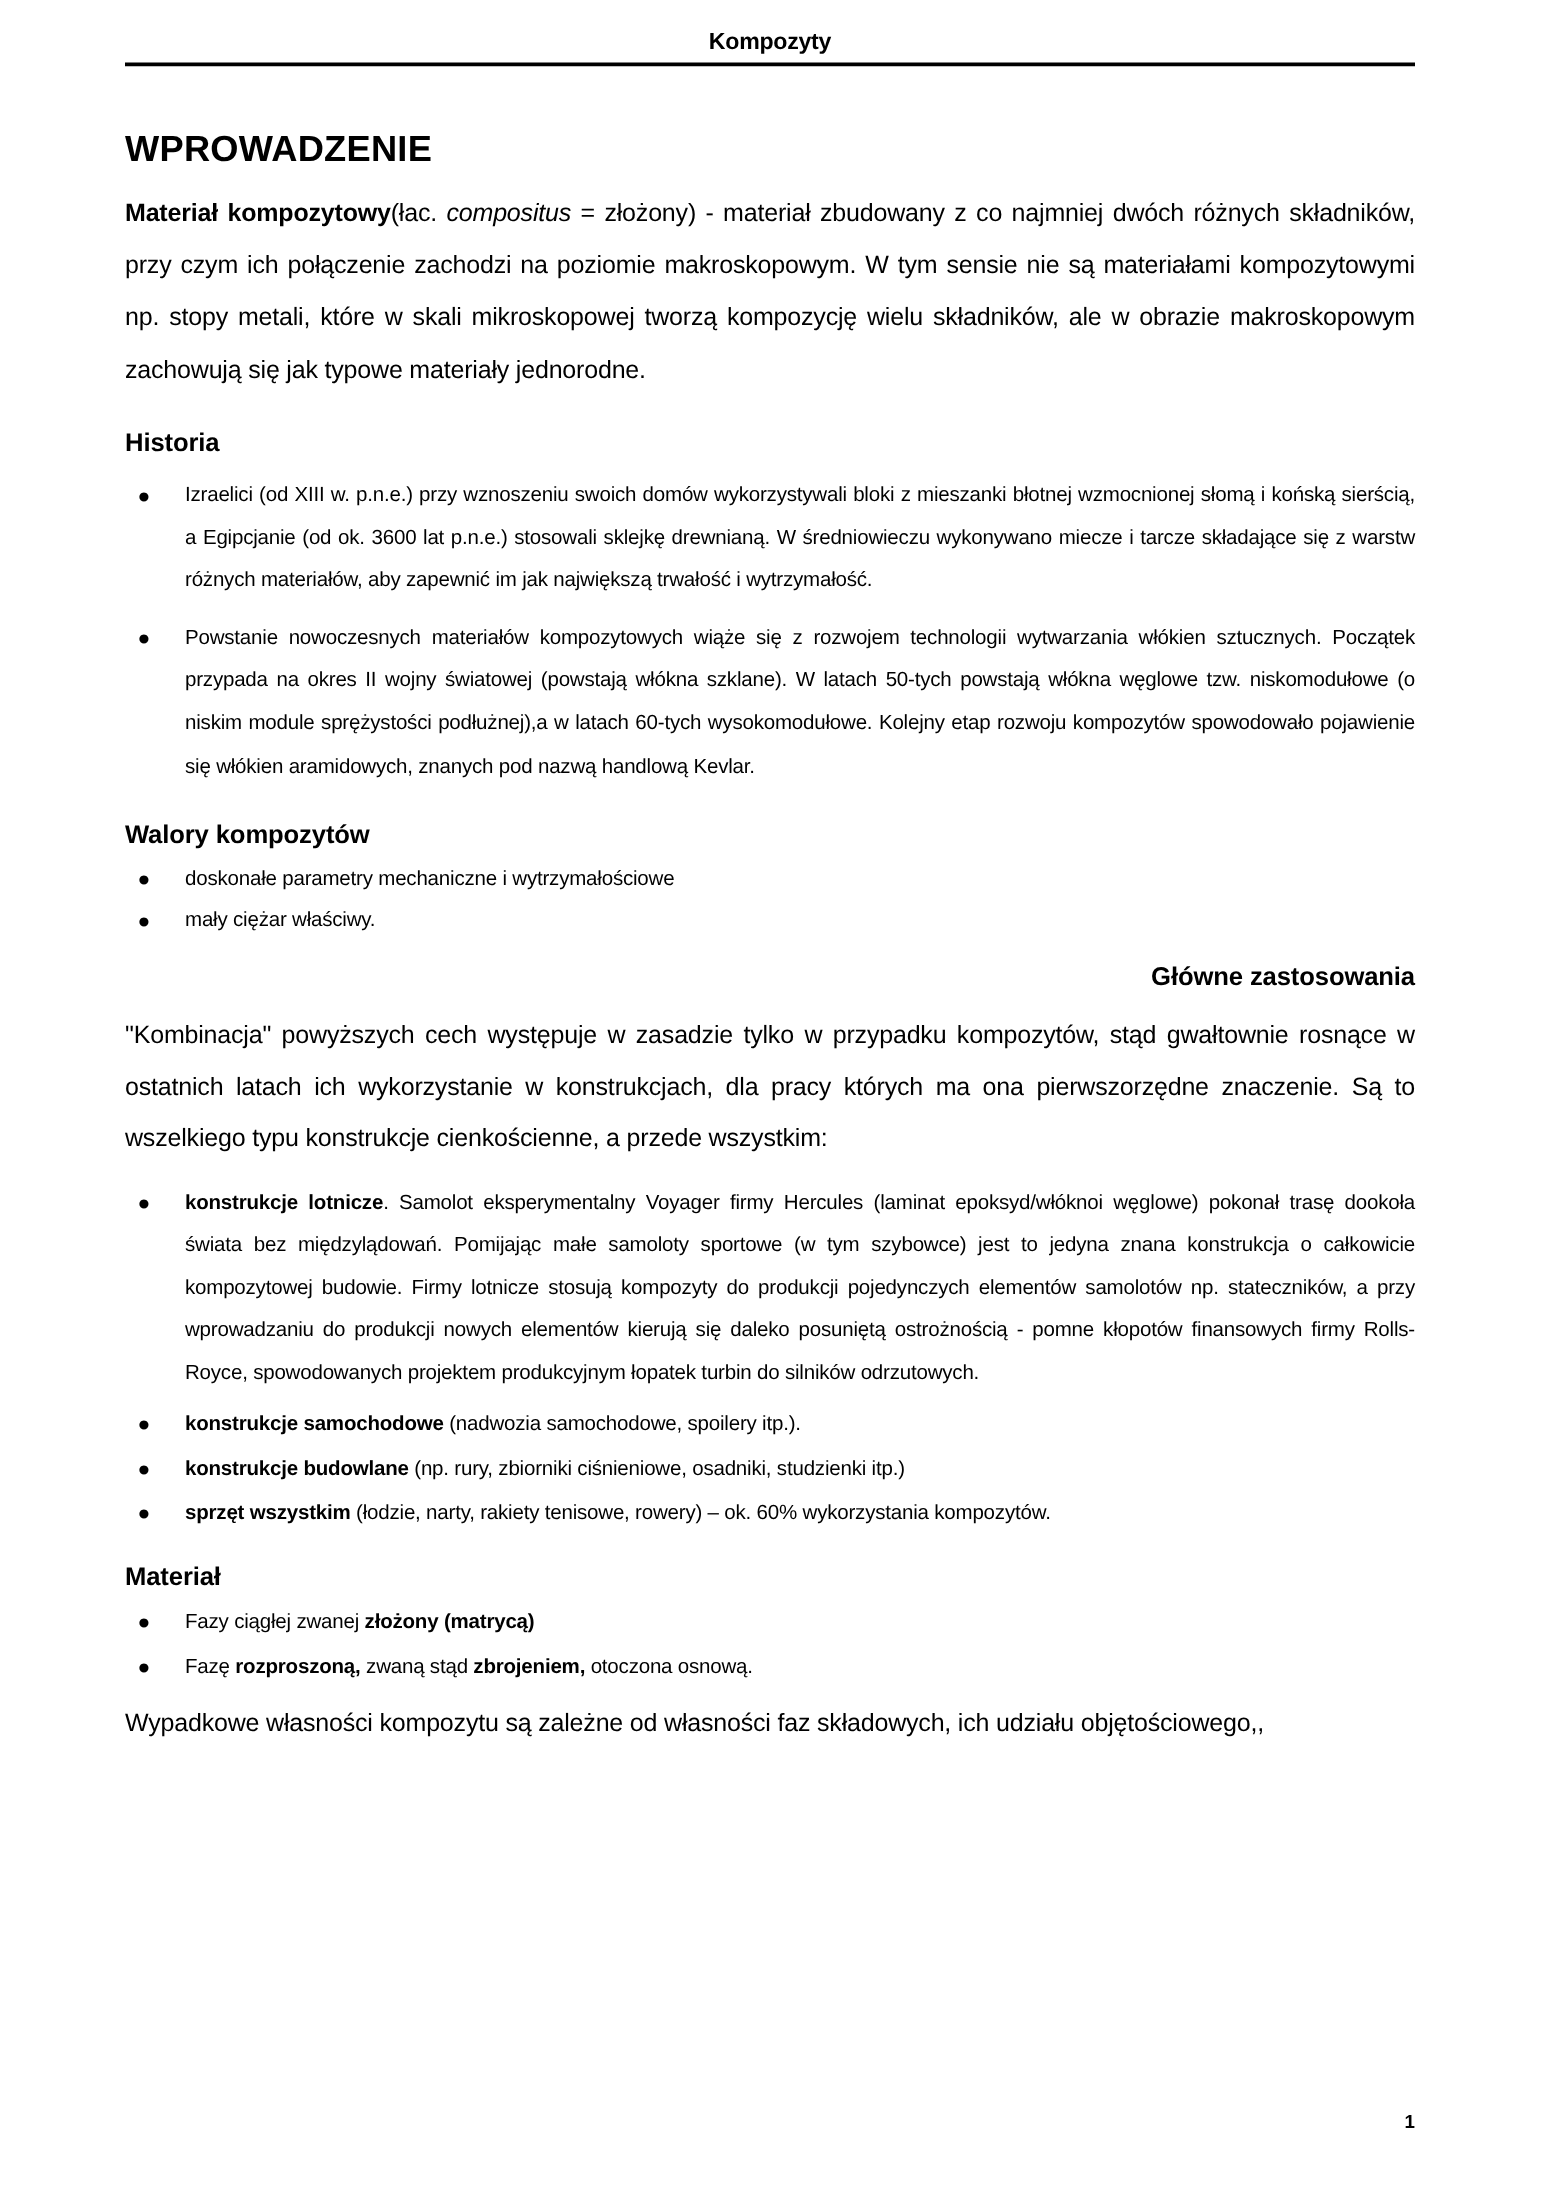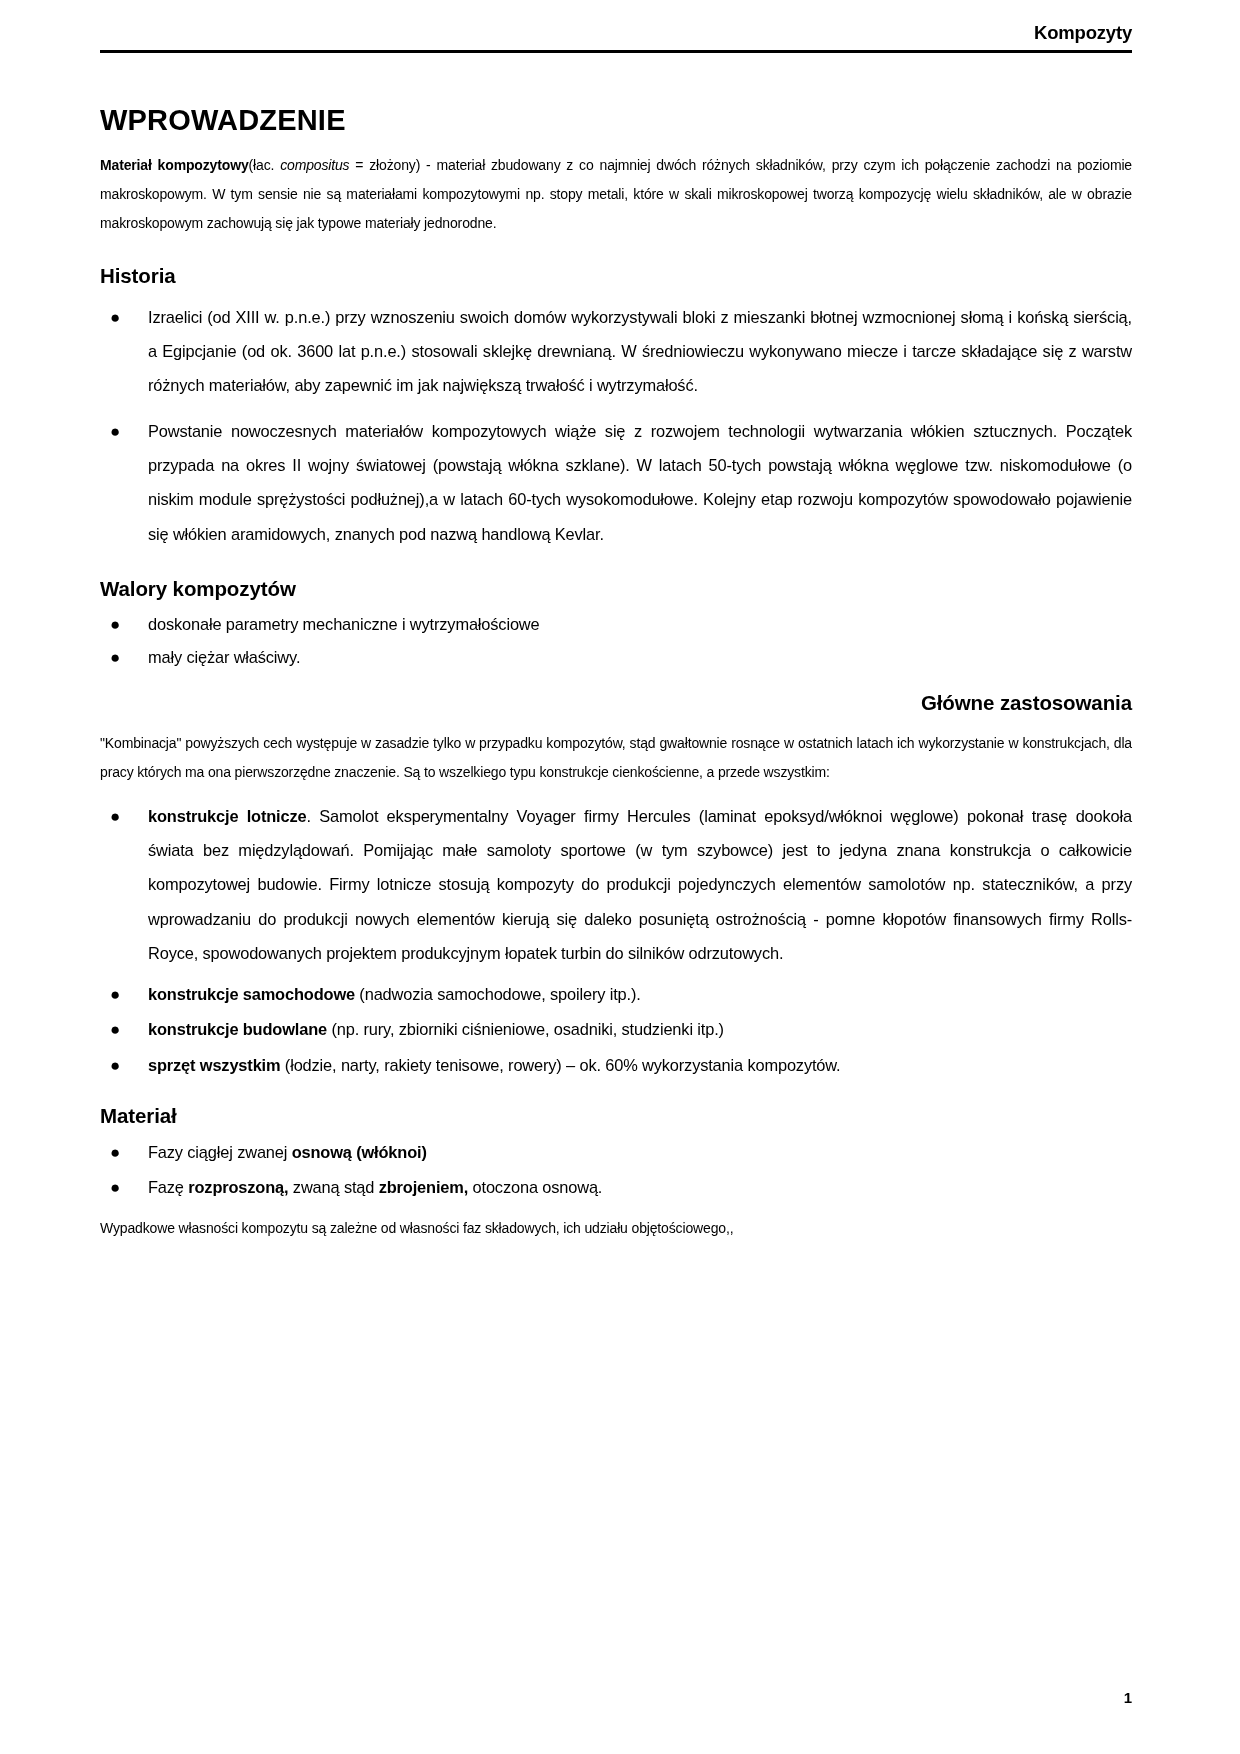--- a/index.html
+++ b/index.html
@@ -15,21 +15,21 @@
   }
   .page {
     position: absolute;
     left: 0; top: 0;
     width: 1240px;
     height: 1754px;
     padding: 22px 108px 0 100px;
   }
   
   .page-header {
-    text-align: right;
+    text-align: center;
     font-size: 18.5px;
     font-weight: bold;
     letter-spacing: -0.2px;
     padding-right: 0px;
     margin-bottom: 4px;
   }
   .header-rule {
     border: 0;
     border-top: 3.5px solid #000;
     margin: 6px 0 0 0;
@@ -51,21 +51,21 @@
   h2.doc-h2 {
     font-size: 20.5px;
     font-weight: bold;
     margin: 26px 0 0 0;
     line-height: 1.15;
     letter-spacing: -0.1px;
   }
   h2.doc-h2.tight { margin-top: 22px; text-align: right; }
   
   p.body-par {
-    font-size: 14px;
+    font-size: 20px;
     line-height: 2.08;
     text-align: justify;
     margin: 14px 0 0 0;
     letter-spacing: -0.15px;
   }
   p.body-par.compact { line-height: 1.95; }
   .b { font-weight: bold; }
   .i { font-style: italic; }
   
   ul.doc-list {
@@ -149,21 +149,21 @@
   <ul class="doc-list tight-lines">
     <li><span class="bullet">●</span><span class="b">konstrukcje samochodowe</span><span> (nadwozia samochodowe, spoilery itp.).</span></li>
     <li><span class="bullet">●</span><span class="b">konstrukcje budowlane</span><span> (np. rury, zbiorniki ciśnieniowe, osadniki, studzienki itp.)</span></li>
     <li><span class="bullet">●</span><span class="b">sprzęt wszystkim</span><span> (łodzie, narty, rakiety tenisowe, rowery) – ok. 60% wykorzystania kompozytów.</span></li>
   </ul>
 
 
   <h2 class="doc-h2">Materiał</h2>
 
   <ul class="doc-list tight-lines">
-    <li><span class="bullet">●</span><span>Fazy ciągłej zwanej </span><span class="b">osnową (włóknoi)</span></li>
+    <li><span class="bullet">●</span><span>Fazy ciągłej zwanej </span><span class="b">złożony (matrycą)</span></li>
     <li><span class="bullet">●</span><span>Fazę </span><span class="b">rozproszoną,</span><span> zwaną stąd </span><span class="b">zbrojeniem,</span><span> otoczona osnową.</span></li>
   </ul>
 
   <p class="body-par compact">Wypadkowe własności kompozytu są zależne od własności faz składowych, ich udziału objętościowego,,</p>
 
   <div class="page-footer">1</div>
 
 </div>
 
 </body></html>

